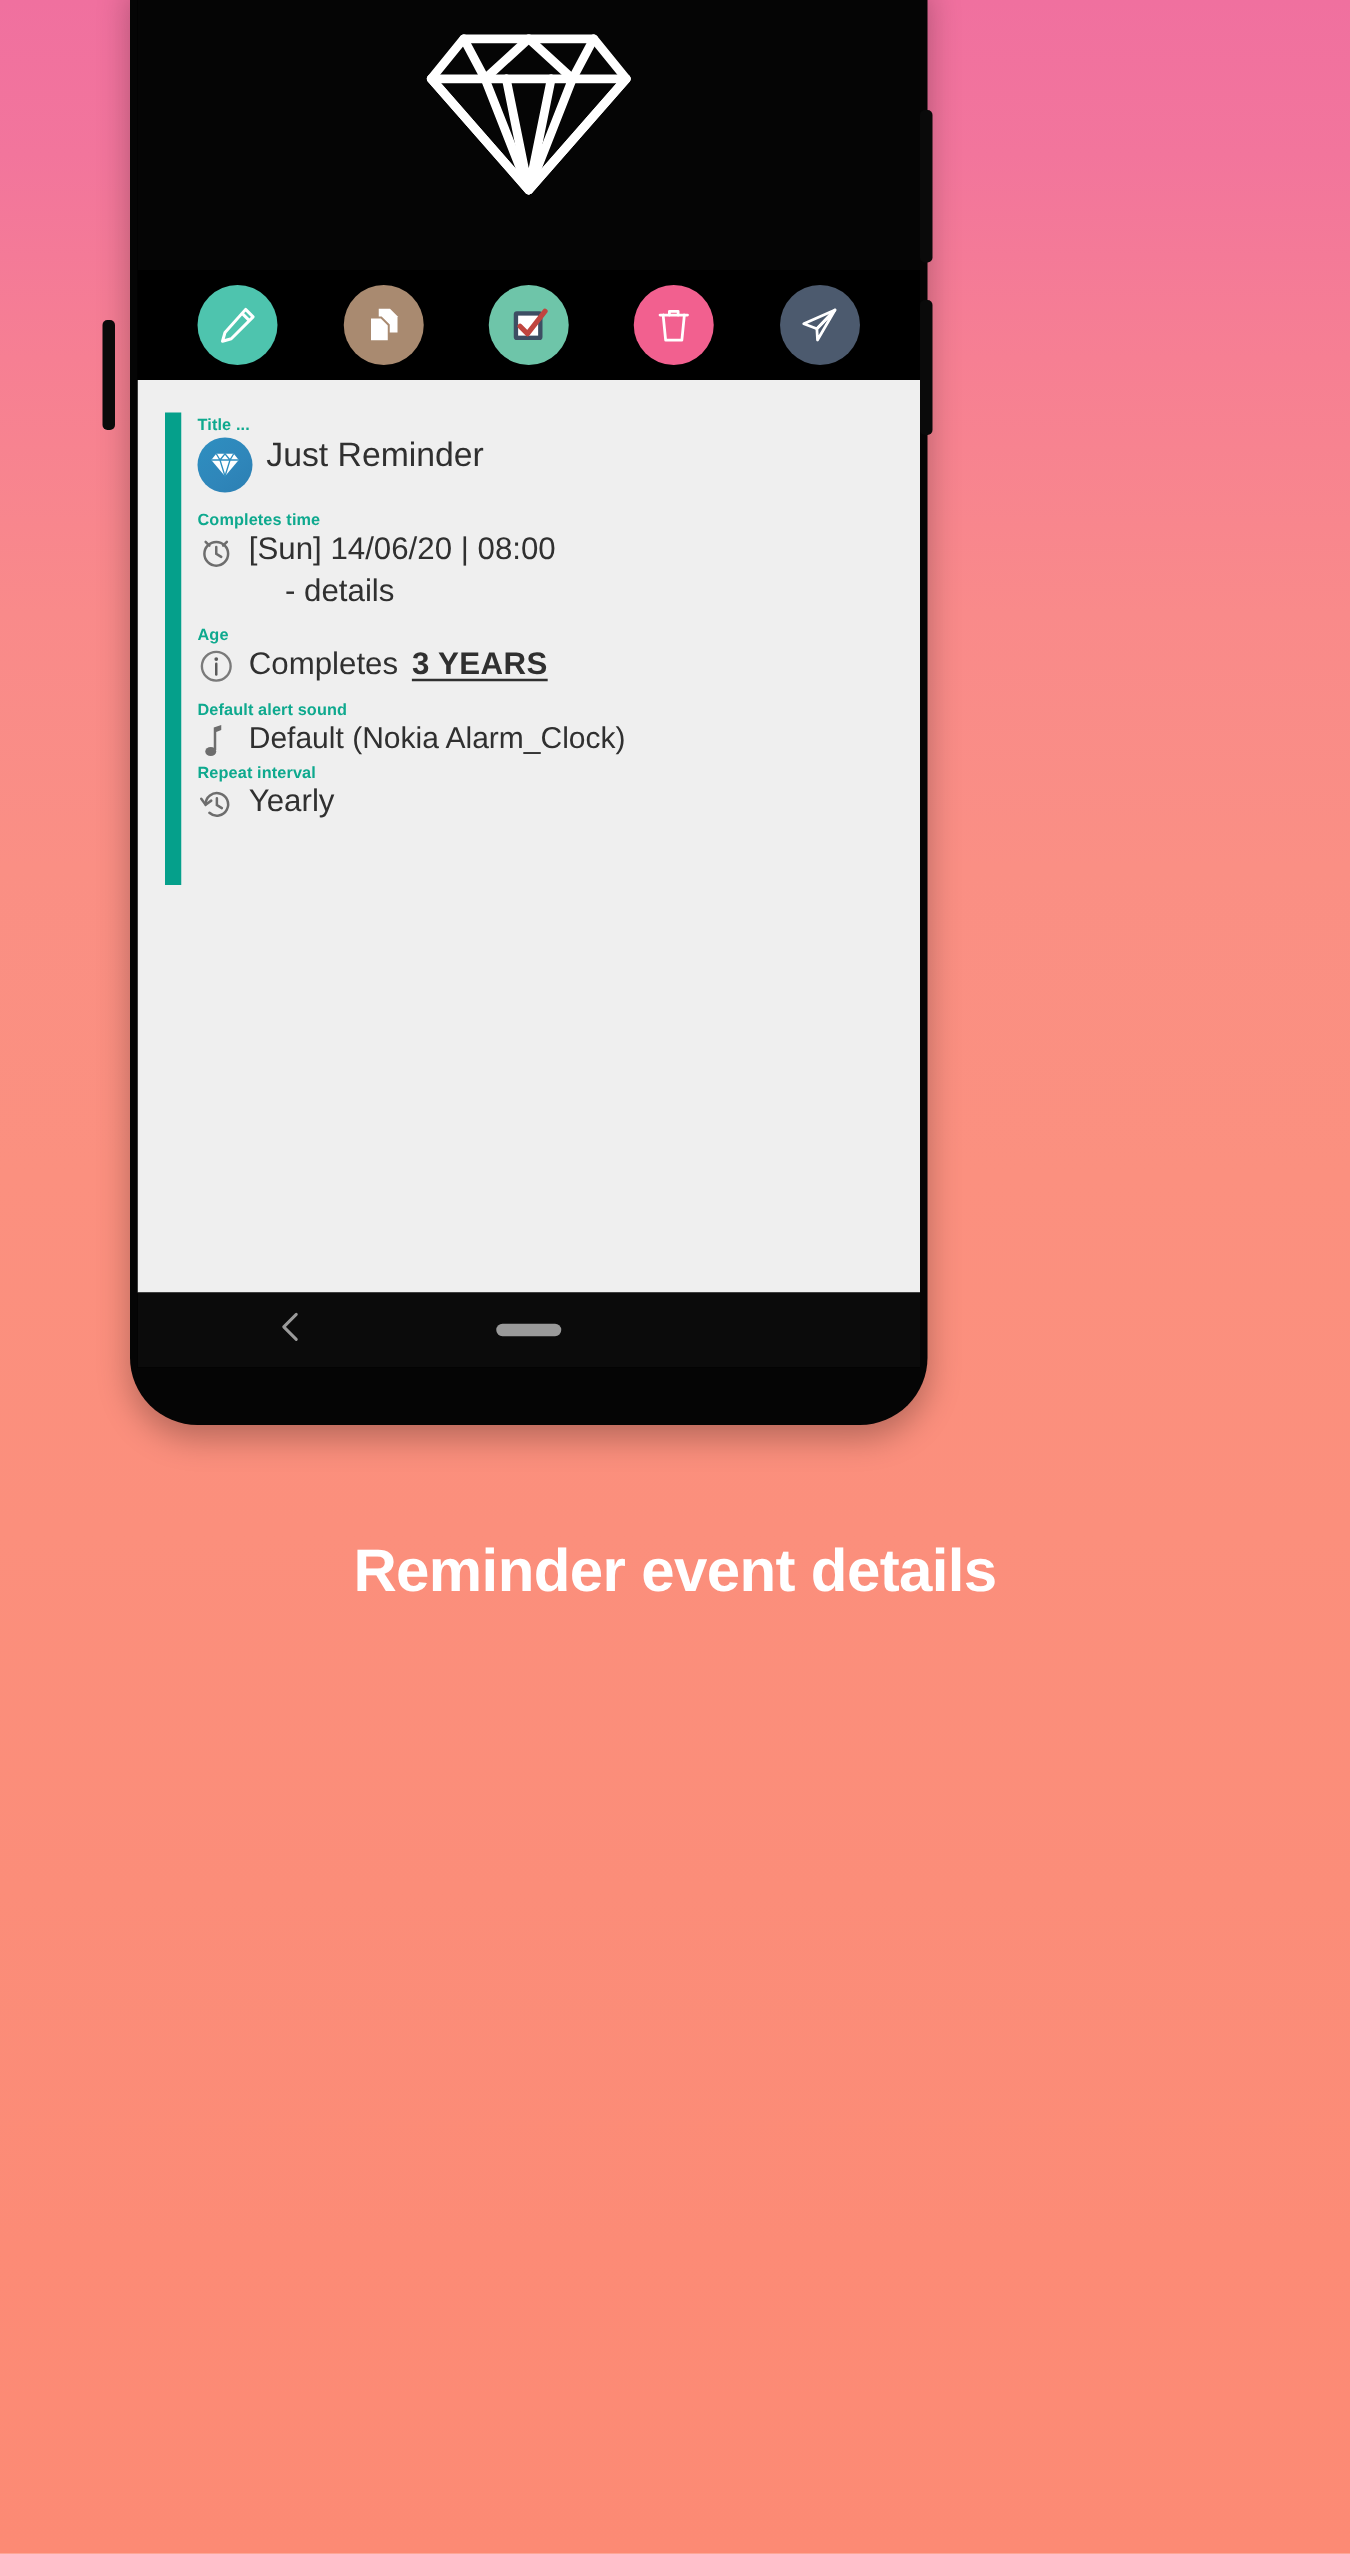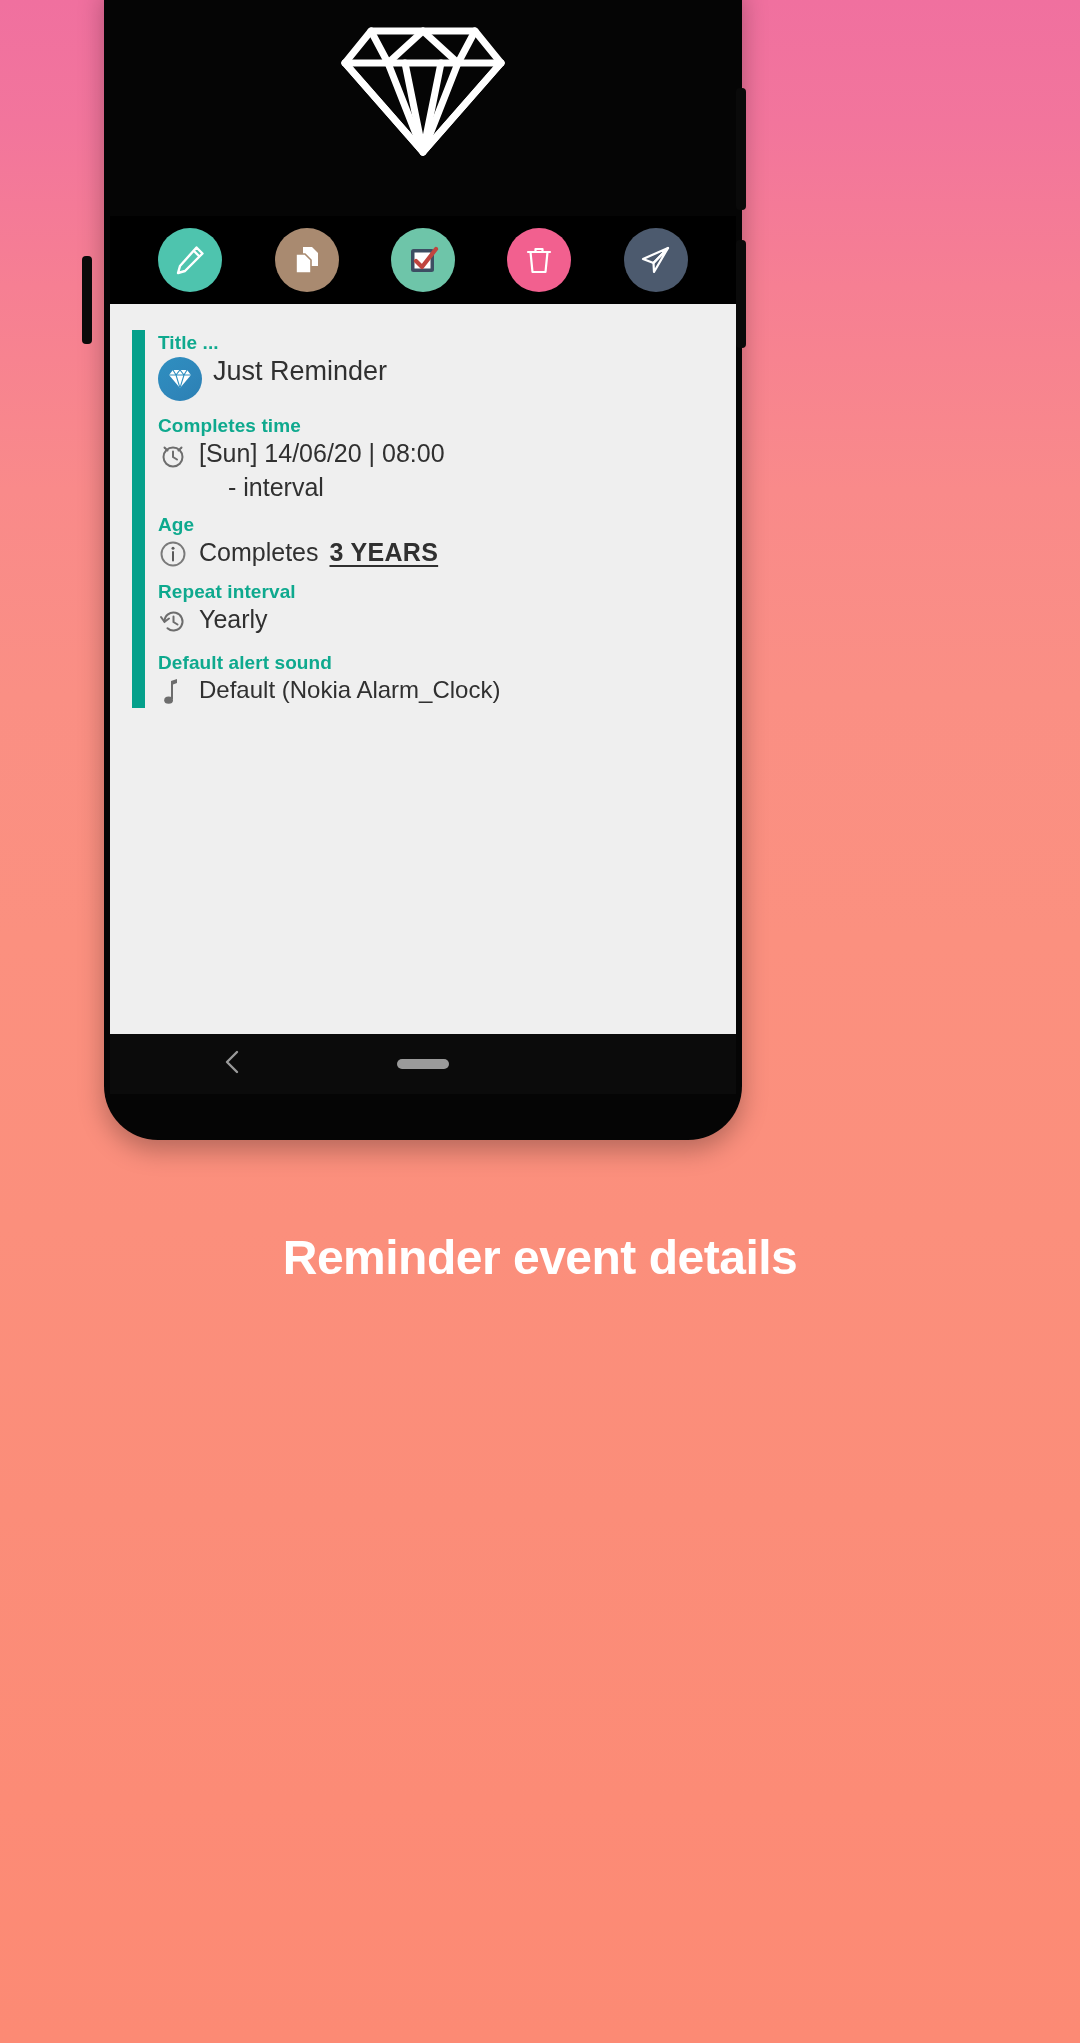--- a/index.html
+++ b/index.html
@@ -86,21 +86,21 @@
     position:absolute;
     left:22px; top:26px;
     width:13px; height:378px;
     background:#05a08b;
   }
   #detail-list{ padding-left:48px; padding-right:16px; }
 
   .field{ margin-bottom:2px; }
   .field-label{
     color:#0ea98e;
-    font-size:19px;
+    font-size:13px;
     font-weight:bold;
     letter-spacing:.1px;
     margin-bottom:3px;
   }
   .field-value{
     display:flex; 
     color:#303030;
     font-size:25px;
     line-height:1.08;
     gap:11px;
@@ -254,69 +254,69 @@
               <g fill="none" stroke="#6d6d6d" stroke-width="2" stroke-linecap="round">
                 <circle cx="15" cy="17" r="9.5"></circle>
                 <path d="M15 11.5 V17 L19 19.5"></path>
                 <path d="M6.5 7.5 L9.5 10.5"></path>
                 <path d="M23.5 7.5 L20.5 10.5"></path>
               </g>
             </svg>
           </span>
           <span>[Sun] 14/06/20 | 08:00</span>
         </div>
-        <div class="sub-line">-  interval</div>
+        <div class="sub-line">-  details</div>
       </div>
 
       <div class="field f-age">
         <div class="field-label">Age</div>
         <div class="field-value">
           <span class="ico">
             <svg width="28" height="28" viewBox="0 0 28 28">
               <circle cx="14" cy="14" r="11.5" fill="none" stroke="#7a7a7a" stroke-width="1.9"></circle>
               <circle cx="14" cy="8.2" r="1.5" fill="#5a5a5a"></circle>
               <path d="M14 12 V20.5" stroke="#5a5a5a" stroke-width="2" stroke-linecap="round"></path>
             </svg>
           </span>
           <span>Completes </span>
           <span class="underline">3 YEARS</span>
+        </div>
+      </div>
+
+      <div class="field f-sound">
+        <div class="field-label">Default alert sound</div>
+        <div class="field-value">
+          <span class="ico">
+            <svg width="26" height="30" viewBox="0 0 26 30">
+              <g fill="#6d6d6d">
+                <path d="M11 4 L17 2 L17 6 L13 7.6 L13 22 L11 22 Z"></path>
+                <ellipse cx="8.6" cy="23.2" rx="4.4" ry="3.6"></ellipse>
+              </g>
+            </svg>
+          </span>
+          <span>Default (Nokia Alarm_Clock)</span>
         </div>
       </div>
 
       <div class="field f-repeat">
         <div class="field-label">Repeat interval</div>
         <div class="field-value">
           <span class="ico">
             <svg width="29" height="29" viewBox="0 0 29 29">
               <g fill="none" stroke="#6d6d6d" stroke-width="2" stroke-linecap="round">
                 <path d="M5.5 14.5 a9 9 0 1 1 3 6.7"></path>
                 <path d="M2 10 L5.5 14.8 L10 11.5"></path>
                 <path d="M14.5 9.5 V15 L18.5 17.5"></path>
               </g>
             </svg>
           </span>
           <span>Yearly</span>
         </div>
       </div>
 
-      <div class="field f-sound">
-        <div class="field-label">Default alert sound</div>
-        <div class="field-value">
-          <span class="ico">
-            <svg width="26" height="30" viewBox="0 0 26 30">
-              <g fill="#6d6d6d">
-                <path d="M11 4 L17 2 L17 6 L13 7.6 L13 22 L11 22 Z"></path>
-                <ellipse cx="8.6" cy="23.2" rx="4.4" ry="3.6"></ellipse>
-              </g>
-            </svg>
-          </span>
-          <span>Default (Nokia Alarm_Clock)</span>
-        </div>
-      </div>
-
     </div>
   </div>
 
   <div id="nav-bar">
     <span id="nav-back">
       <svg width="22" height="26" viewBox="0 0 22 26">
         <path d="M15 3 L5 13 L15 23" fill="none" stroke="#9a9a9a" stroke-width="2.4" stroke-linecap="round" stroke-linejoin="round"></path>
       </svg>
     </span>
     <span id="nav-pill"></span>

